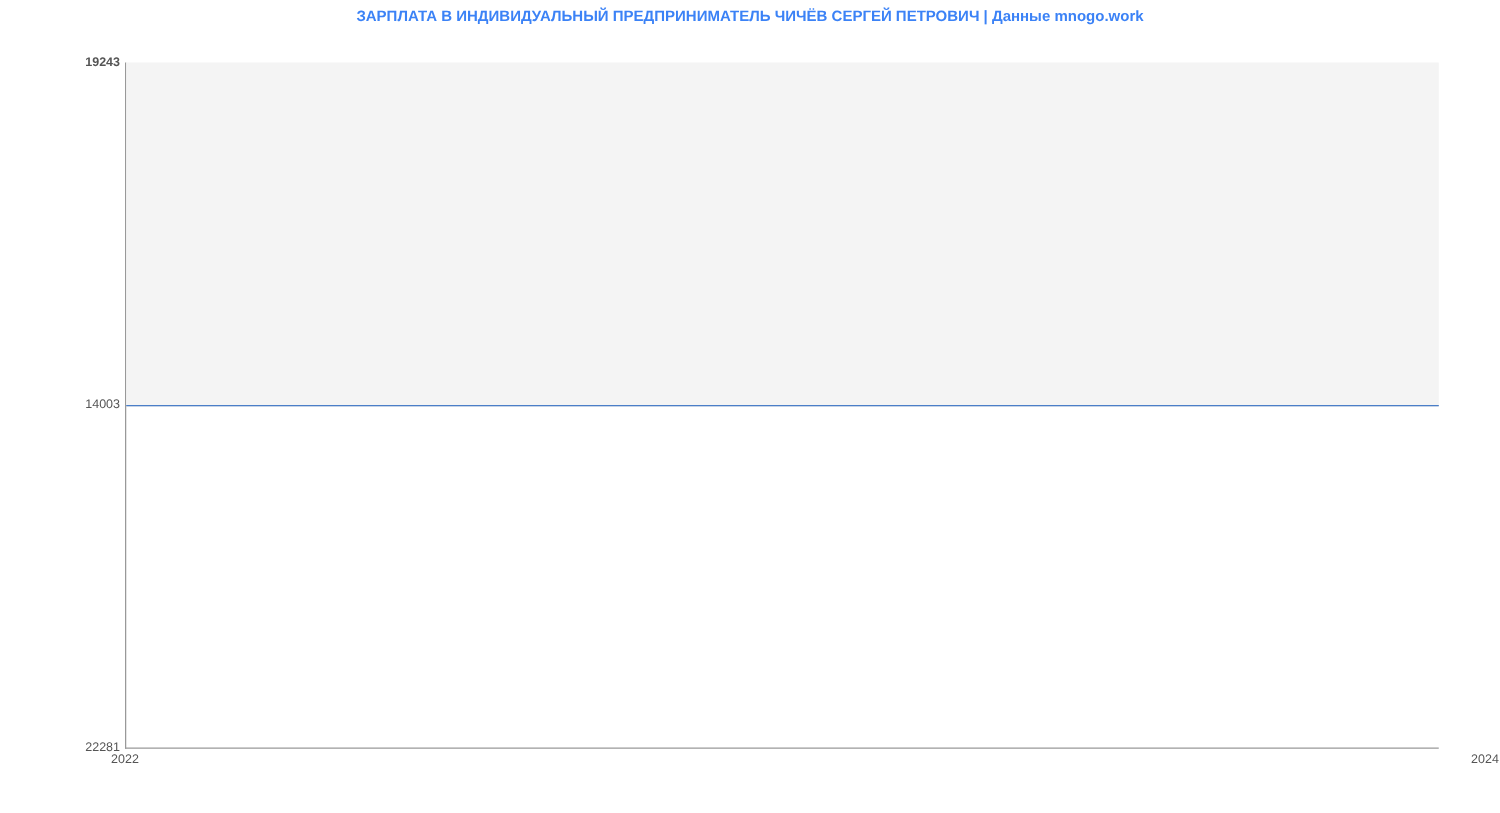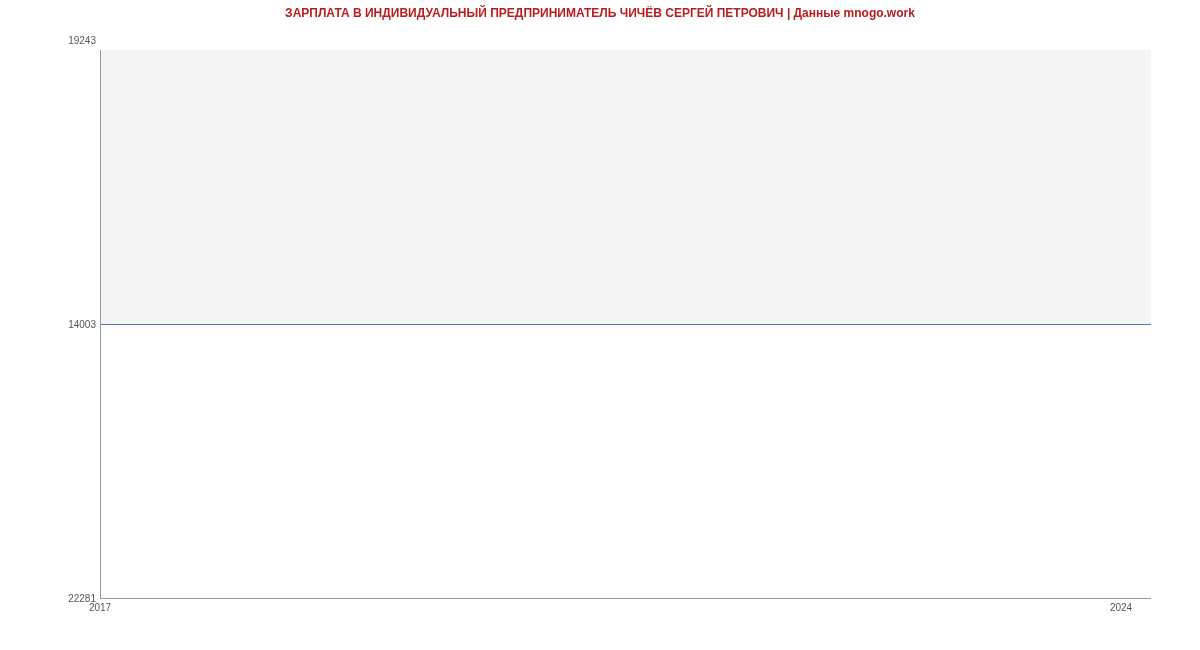--- a/index.html
+++ b/index.html
@@ -17,21 +17,21 @@
     height: 650px;
   }
   .chart-title {
     position: absolute;
     top: 6px;
     left: 0;
     right: 0;
     text-align: center;
     font-size: 12px;
     font-weight: bold;
-    color: #b91c1c;
+    color: #3b82f6;
   }
   .plot-area {
     position: absolute;
     left: 100px;
     top: 50px;
     width: 1050px;
     height: 548px;
     border-left: 1px solid #999;
     border-bottom: 1px solid #999;
     background: #ffffff;
@@ -70,25 +70,25 @@
     transform: translateX(-50%);
   }
 </style>
 </head>
 <body>
 
 <div class="chart-wrapper">
 
   <div class="chart-title">ЗАРПЛАТА В ИНДИВИДУАЛЬНЫЙ ПРЕДПРИНИМАТЕЛЬ ЧИЧЁВ СЕРГЕЙ ПЕТРОВИЧ | Данные mnogo.work</div>
 
-  <div class="y-tick" style="top:40px;">19243</div>
+  <div class="y-tick" style="top:50px;font-weight:bold;">19243</div>
   <div class="y-tick" style="top:324px;">14003</div>
   <div class="y-tick" style="top:598px;">22281</div>
 
-  <div class="x-tick" style="left:100px;">2017</div>
-  <div class="x-tick" style="left:1121px;">2024</div>
+  <div class="x-tick" style="left:100px;">2022</div>
+  <div class="x-tick" style="left:1188px;">2024</div>
 
   <div class="plot-area">
     <div class="area-fill"></div>
     <div class="series-line"></div>
   </div>
 
 </div>
 
 </body></html>

